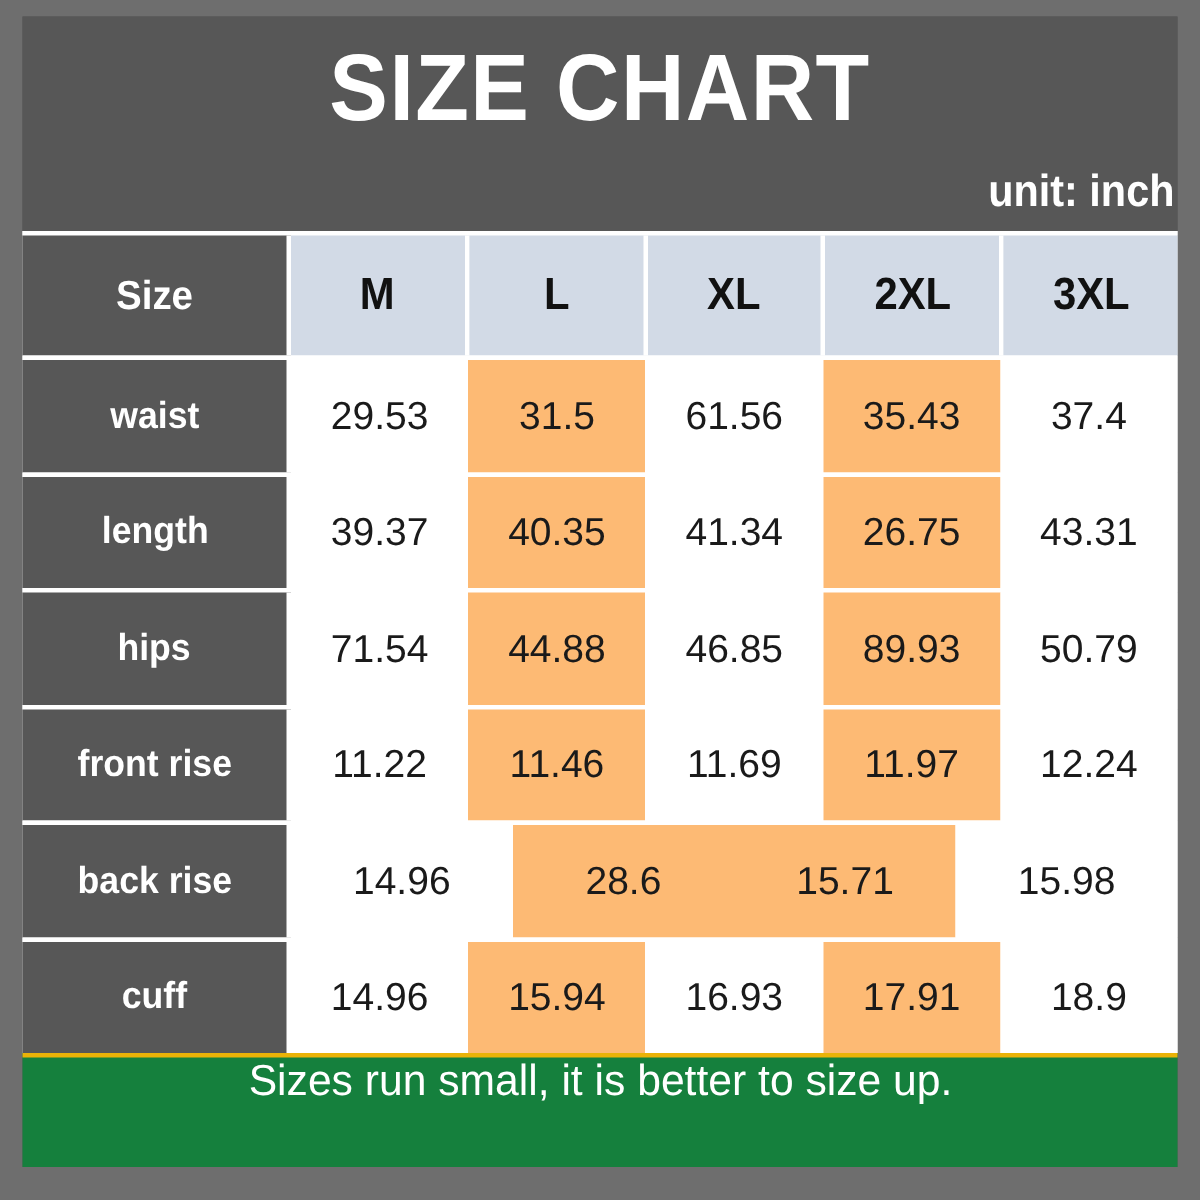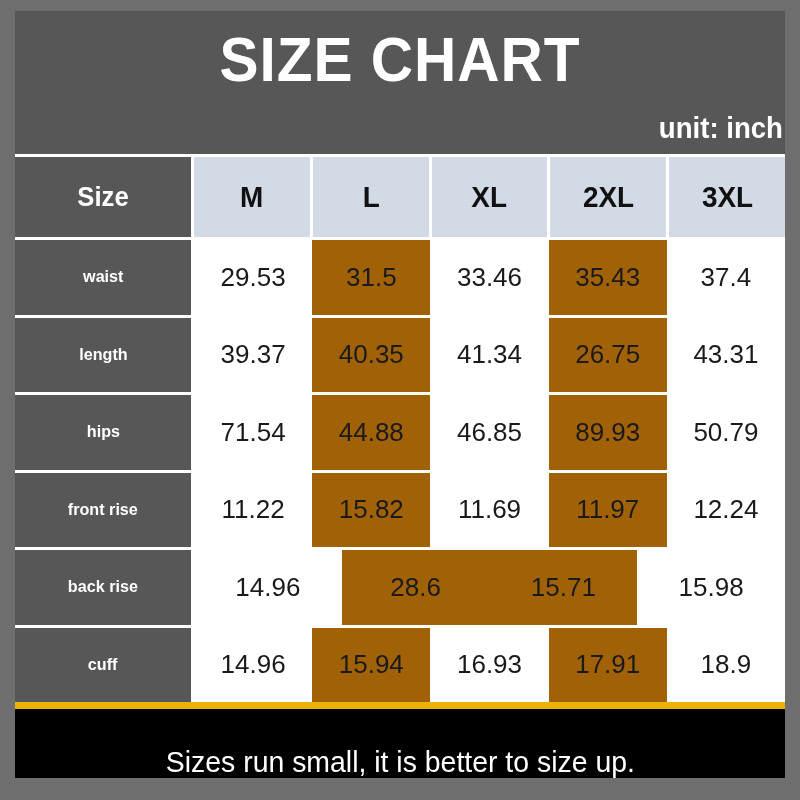--- a/index.html
+++ b/index.html
@@ -101,21 +101,21 @@
     box-sizing: border-box;
     white-space: nowrap;
   }
 
   
   .cell.label-cell {
     flex: 0 0 179px;
     background: #575757;
     color: #ffffff;
     font-weight: bold;
-    font-size: 17px;
+    font-size: 25px;
     border-right: 3px solid #ffffff;
     transform-origin: center center;
   }
 
   .cell.label-cell .label-text {
     display: inline-block;
     transform: scaleX(0.95);
   }
 
   .header-row .cell.label-cell {
@@ -144,31 +144,31 @@
   
   .cell.data-cell {
     flex: 1 1 0;
     background: #ffffff;
     color: #1a1a1a;
     font-size: 26px;
     font-weight: normal;
   }
 
   .cell.data-cell.shaded {
-    background: #a16207;
+    background: #fdba74;
   }
 
   
   .footer-band {
     flex: 0 0 76px;
-    background: #000000;
-    display: flex;
-    align-items: flex-end;
+    background: #15803d;
+    display: flex;
+    align-items: flex-start;
     justify-content: center;
-    border-top: 7px solid #eab308;
+    border-top: 3px solid #eab308;
     box-sizing: border-box;
   }
 
   .footer-note {
     color: #ffffff;
     font-size: 29px;
     line-height: 32px;
     font-weight: normal;
     white-space: nowrap;
     transform: scaleX(0.98);
@@ -205,21 +205,21 @@
           <div class="cell size-head">
             <span class="head-text">3XL</span>
           </div>
         </div>
         <div class="row">
           <div class="cell label-cell">
             <span class="label-text">waist</span>
           </div>
           <div class="cell data-cell">29.53</div>
           <div class="cell data-cell shaded">31.5</div>
-          <div class="cell data-cell">33.46</div>
+          <div class="cell data-cell">61.56</div>
           <div class="cell data-cell shaded">35.43</div>
           <div class="cell data-cell">37.4</div>
         </div>
         <div class="row">
           <div class="cell label-cell">
             <span class="label-text">length</span>
           </div>
           <div class="cell data-cell">39.37</div>
           <div class="cell data-cell shaded">40.35</div>
           <div class="cell data-cell">41.34</div>
@@ -234,21 +234,21 @@
           <div class="cell data-cell shaded">44.88</div>
           <div class="cell data-cell">46.85</div>
           <div class="cell data-cell shaded">89.93</div>
           <div class="cell data-cell">50.79</div>
         </div>
         <div class="row">
           <div class="cell label-cell">
             <span class="label-text">front rise</span>
           </div>
           <div class="cell data-cell">11.22</div>
-          <div class="cell data-cell shaded">15.82</div>
+          <div class="cell data-cell shaded">11.46</div>
           <div class="cell data-cell">11.69</div>
           <div class="cell data-cell shaded">11.97</div>
           <div class="cell data-cell">12.24</div>
         </div>
         <div class="row">
           <div class="cell label-cell">
             <span class="label-text">back rise</span>
           </div>
           <div class="cell data-cell">14.96</div>
           <div class="cell data-cell shaded">28.6</div>

